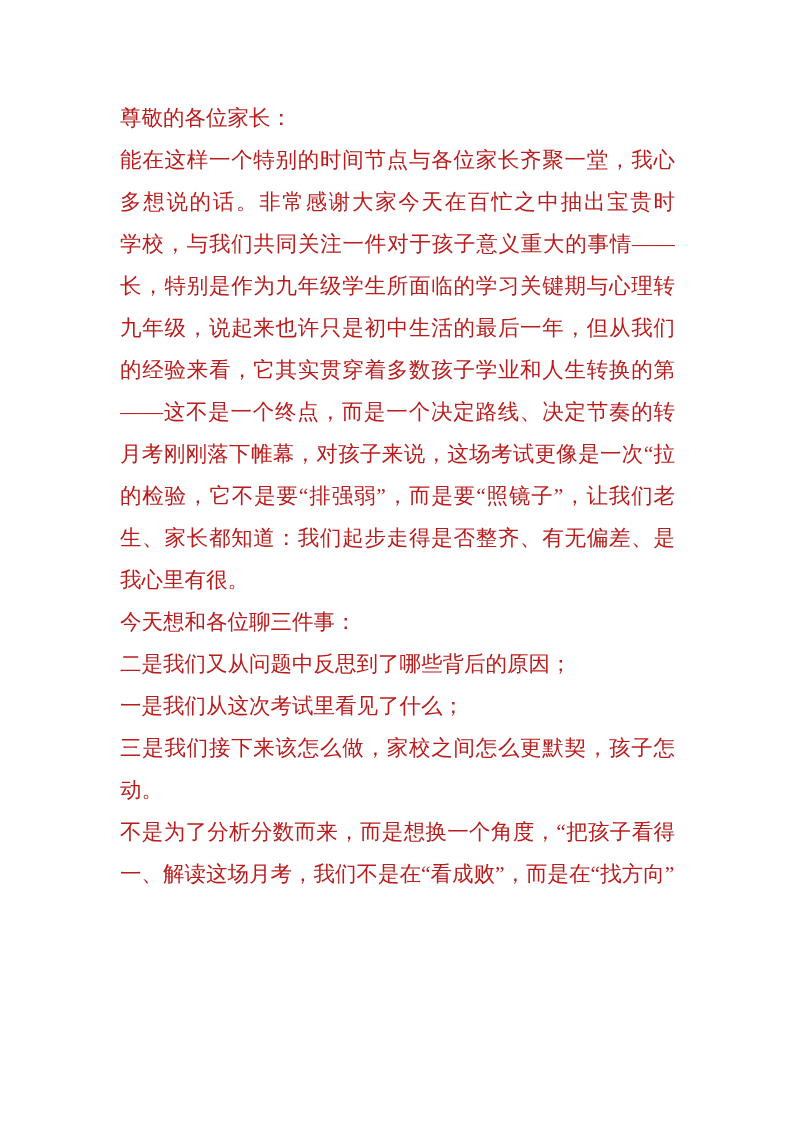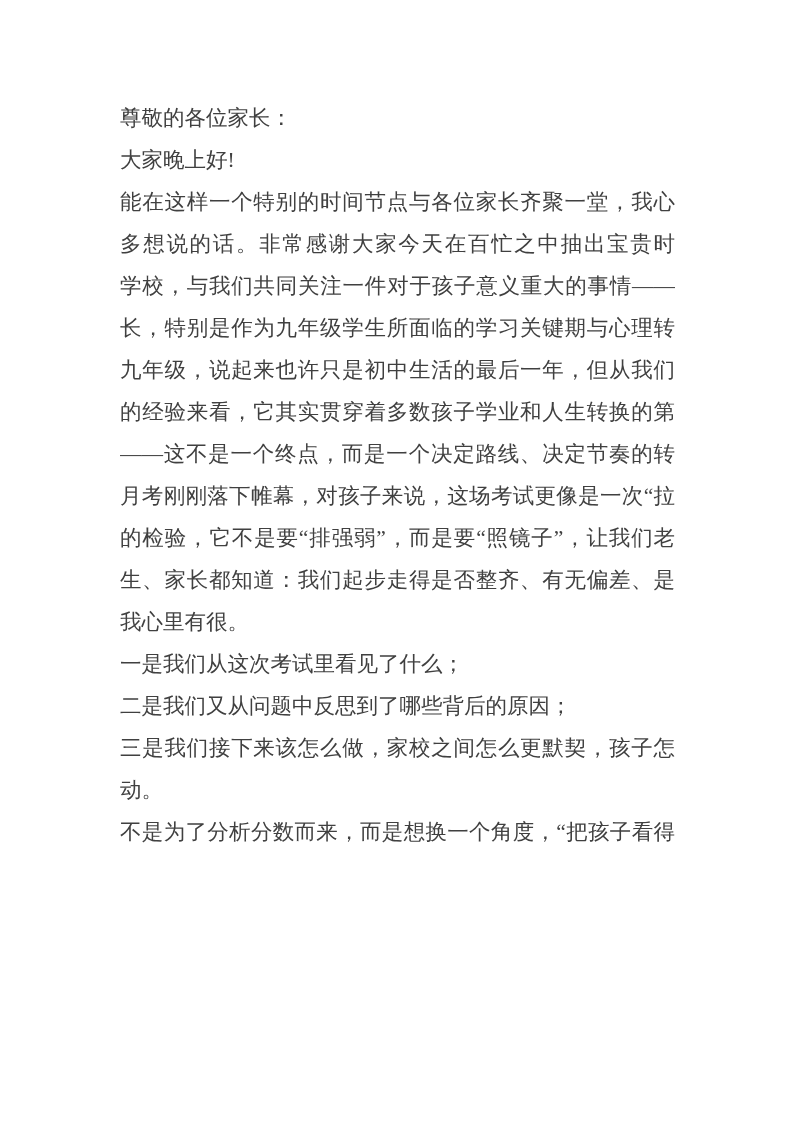--- a/index.html
+++ b/index.html
@@ -13,21 +13,21 @@
     height: 1122px;
     background: #ffffff;
     box-sizing: border-box;
     padding: 97px 118px 0 120px;
     overflow: hidden;
   }
   .doc-body {
     font-family: "Liberation Serif", "DejaVu Serif", serif;
     font-size: 21.5px;
     line-height: 42px;
-    color: #404040;
+    color: #b91c1c;
     letter-spacing: 0;
   }
   .line {
     height: 42px;
     overflow: hidden;
     white-space: normal;
     text-align: left;
   }
   
   .line.fill {
@@ -35,31 +35,32 @@
     text-align-last: justify;
     text-justify: inter-character;
   }
 </style>
 </head>
 <body>
 
 <div class="page">
   <div class="doc-body" id="doc-body">
       <div class="line">尊敬的各位家长：</div>
-      <div class="line">大家晚上好!</div>
       <div class="line fill">能在这样一个特别的时间节点与各位家长齐聚一堂，我心里有很</div>
       <div class="line fill">多想说的话。非常感谢大家今天在百忙之中抽出宝贵时间，来到</div>
       <div class="line fill">学校，与我们共同关注一件对于孩子意义重大的事情——学习成</div>
       <div class="line fill">长，特别是作为九年级学生所面临的学习关键期与心理转折期。</div>
       <div class="line fill">九年级，说起来也许只是初中生活的最后一年，但从我们过来人</div>
       <div class="line fill">的经验来看，它其实贯穿着多数孩子学业和人生转换的第一个坡</div>
       <div class="line fill">——这不是一个终点，而是一个决定路线、决定节奏的转弯点。</div>
       <div class="line fill">月考刚刚落下帷幕，对孩子来说，这场考试更像是一次“拉链式”</div>
       <div class="line fill">的检验，它不是要“排强弱”，而是要“照镜子”，让我们老师、学</div>
       <div class="line fill">生、家长都知道：我们起步走得是否整齐、有无偏差、是否已经</div>
       <div class="line">我心里有很。</div>
+      <div class="line">今天想和各位聊三件事：</div>
+      <div class="line">二是我们又从问题中反思到了哪些背后的原因；</div>
       <div class="line">一是我们从这次考试里看见了什么；</div>
-      <div class="line">二是我们又从问题中反思到了哪些背后的原因；</div>
       <div class="line fill">三是我们接下来该怎么做，家校之间怎么更默契，孩子怎么更主</div>
       <div class="line">动。</div>
       <div class="line fill">不是为了分析分数而来，而是想换一个角度，“把孩子看得更完</div>
+      <div class="line">一、解读这场月考，我们不是在“看成败”，而是在“找方向”</div>
     </div>
 </div>
 
 </body></html>

